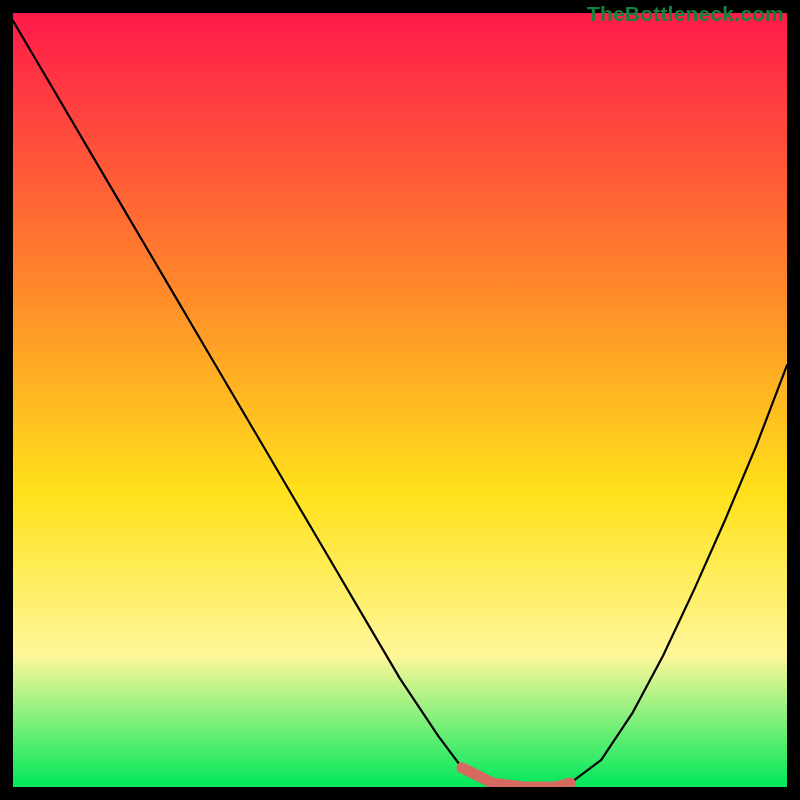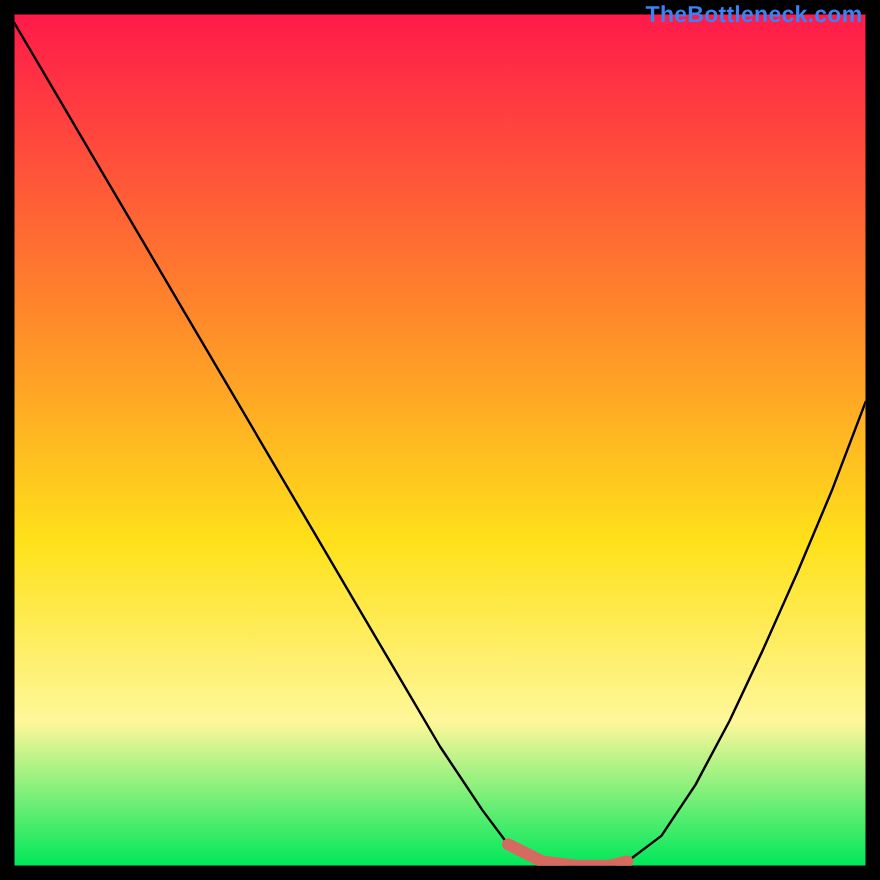--- a/index.html
+++ b/index.html
@@ -16,21 +16,21 @@
     left: 13px;
     top: 13px;
     width: 774px;
     height: 774px;
     background: #000;
   }
   .watermark {
     position: absolute;
     top: 2px;
     right: 16px;
-    color: #3b82f6;
+    color: #15803d;
     font-size: 21px;
     font-weight: 600;
     letter-spacing: 0.2px;
   }
   .plot {
     position: absolute;
     left: 0;
     top: 0;
     width: 774px;
     height: 774px;

